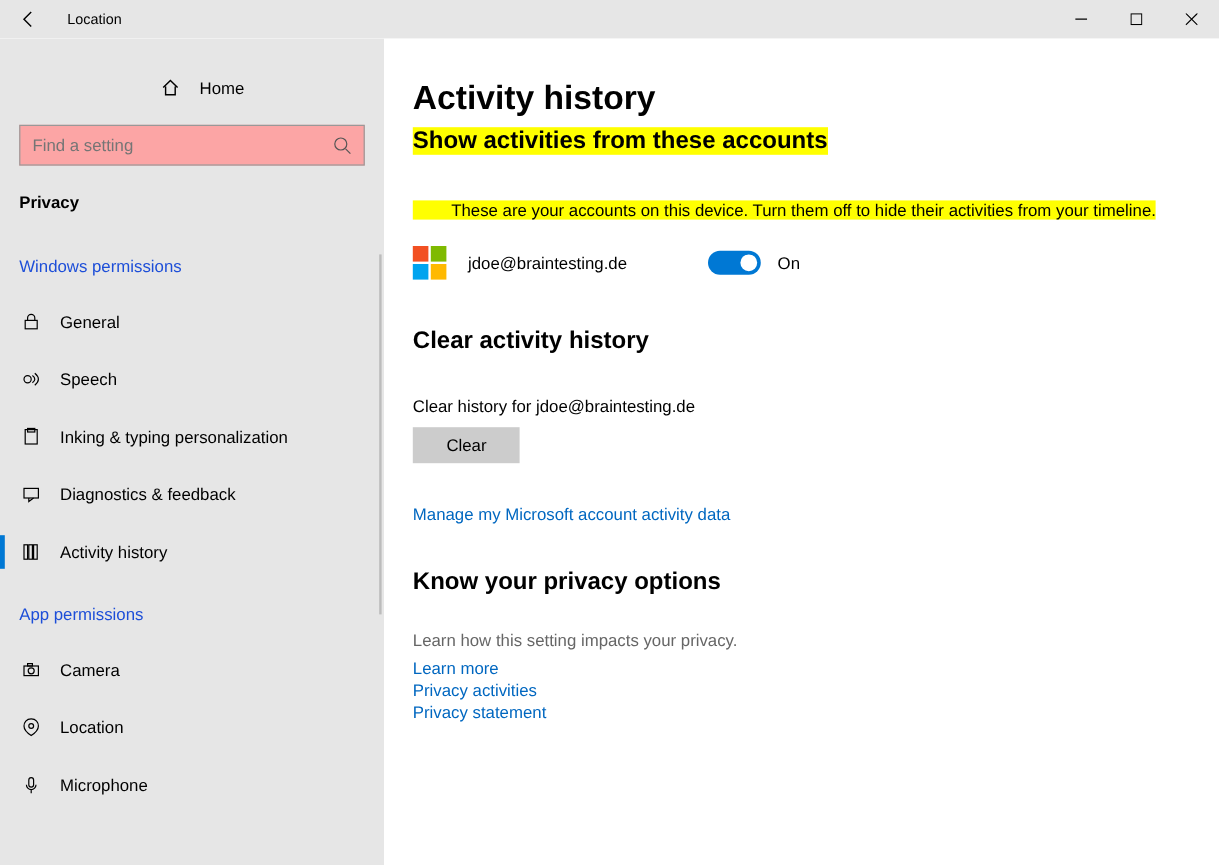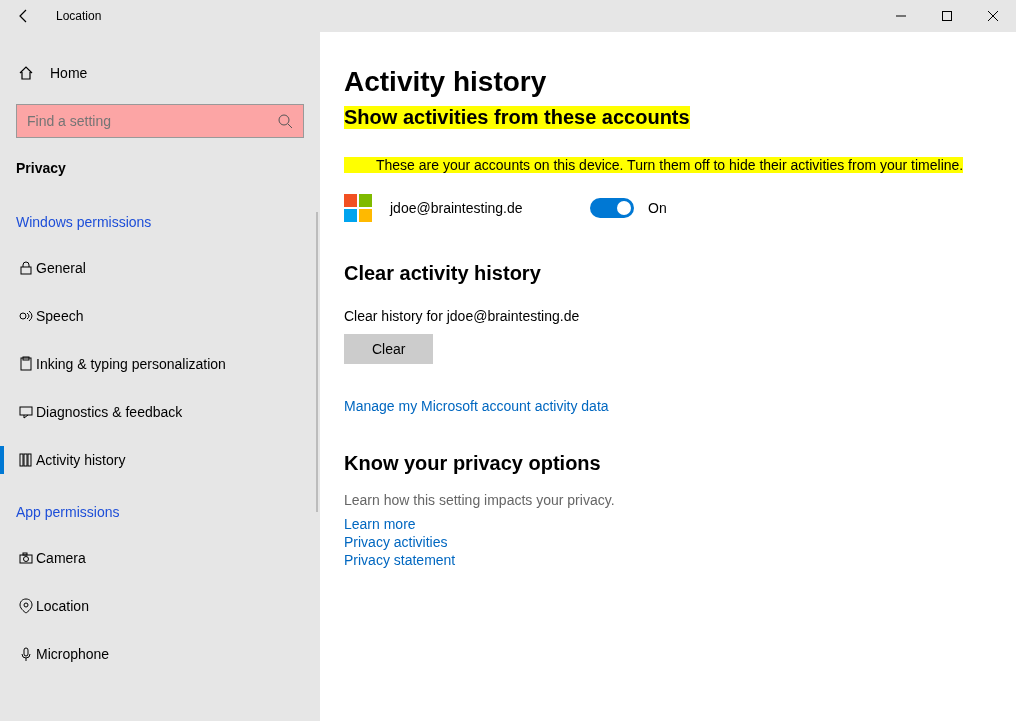--- a/index.html
+++ b/index.html
@@ -4,36 +4,36 @@
 <style>
 * { margin: 0; padding: 0; box-sizing: border-box; font-family: "Segoe UI", sans-serif; }
 body { width: 1016px; height: 721px; overflow: hidden; background: #fff; display: flex; flex-direction: column; }
 .titlebar { height: 32px; display: flex; align-items: center; background: #e6e6e6; }
 .titlebar .back { width: 48px; height: 32px; display: flex; align-items: center; justify-content: center; cursor: pointer; }
 .titlebar .title { font-size: 12px; margin-left: 8px; }
 .titlebar .winctrls { margin-left: auto; display: flex; }
 .titlebar .wc { width: 46px; height: 32px; display: flex; align-items: center; justify-content: center; cursor: pointer; }
 .body { flex: 1; display: flex; overflow: hidden; }
 .sidebar { width: 320px; background: #e6e6e6; padding-top: 20px; position: relative; }
-.home-row { display: flex; align-items: center; height: 42px; padding-left: 16px; cursor: pointer; }
+.home-row { display: flex; align-items: center; height: 42px; padding-left: 16px; cursor: pointer; justify-content: center; }
 .home-row .icon { width: 20px; display: flex; justify-content: center; }
 .home-row .label { margin-left: 14px; font-size: 14px; }
 .searchbox { margin: 10px 16px 16px 16px; height: 34px; border: 1px solid #999; background: #fca5a5; display: flex; align-items: center; padding: 0 10px; }
 .searchbox input { border: none; background: transparent; outline: none; flex: 1; font-size: 14px; color: #555; }
 .category { font-size: 14px; font-weight: 600; padding: 6px 16px 18px 16px; }
 .section-label { font-size: 14px; color: #1d4ed8; padding: 20px 16px 14px 16px; }
 .nav-item { display: flex; align-items: center; height: 48px; padding-left: 16px; cursor: pointer; position: relative; }
 .nav-item .icon { width: 20px; display: flex; justify-content: center; }
-.nav-item .label { font-size: 14px; }
+.nav-item .label { margin-left: 14px; font-size: 14px; }
 .nav-item.selected::before { content: ""; position: absolute; left: 0; top: 10px; bottom: 10px; width: 4px; background: #0078d4; }
 .scroll-ind { position: absolute; right: 2px; top: 180px; width: 2px; height: 300px; background: #bcbcbc; }
 .content { flex: 1; padding: 34px 40px 20px 24px; overflow-y: auto; position: relative; }
 h1 { font-size: 28px; font-weight: 600; margin-bottom: 8px; }
 .para { font-size: 14px; color: #000; margin-bottom: 40px; }
-h2 { font-size: 20px; font-weight: 600; margin-bottom: 9px; display: inline-block; }
+h2 { font-size: 20px; font-weight: 600; margin-bottom: 20px; display: inline-block; }
 .hl { background: #ffff00; }
 .desc { font-size: 14px; margin-bottom: 24px; display: inline; padding-left: 32px; }
 .account-row { display: flex; align-items: center; margin: 20px 0 40px 0; }
 .mslogo { width: 28px; height: 28px; display: grid; grid-template-columns: 1fr 1fr; grid-template-rows: 1fr 1fr; gap: 2px; margin-right: 18px; }
 .mslogo div:nth-child(1){background:#f25022;} .mslogo div:nth-child(2){background:#7fba00;}
 .mslogo div:nth-child(3){background:#00a4ef;} .mslogo div:nth-child(4){background:#ffb900;}
 .account-email { font-size: 14px; flex: 0 0 200px; }
 .toggle { width: 44px; height: 20px; background: #0078d4; border-radius: 10px; position: relative; cursor: pointer; margin-right: 14px; }
 .toggle::after { content: ""; position: absolute; right: 3px; top: 3px; width: 14px; height: 14px; background: #fff; border-radius: 50%; }
 .toggle-label { font-size: 14px; }

